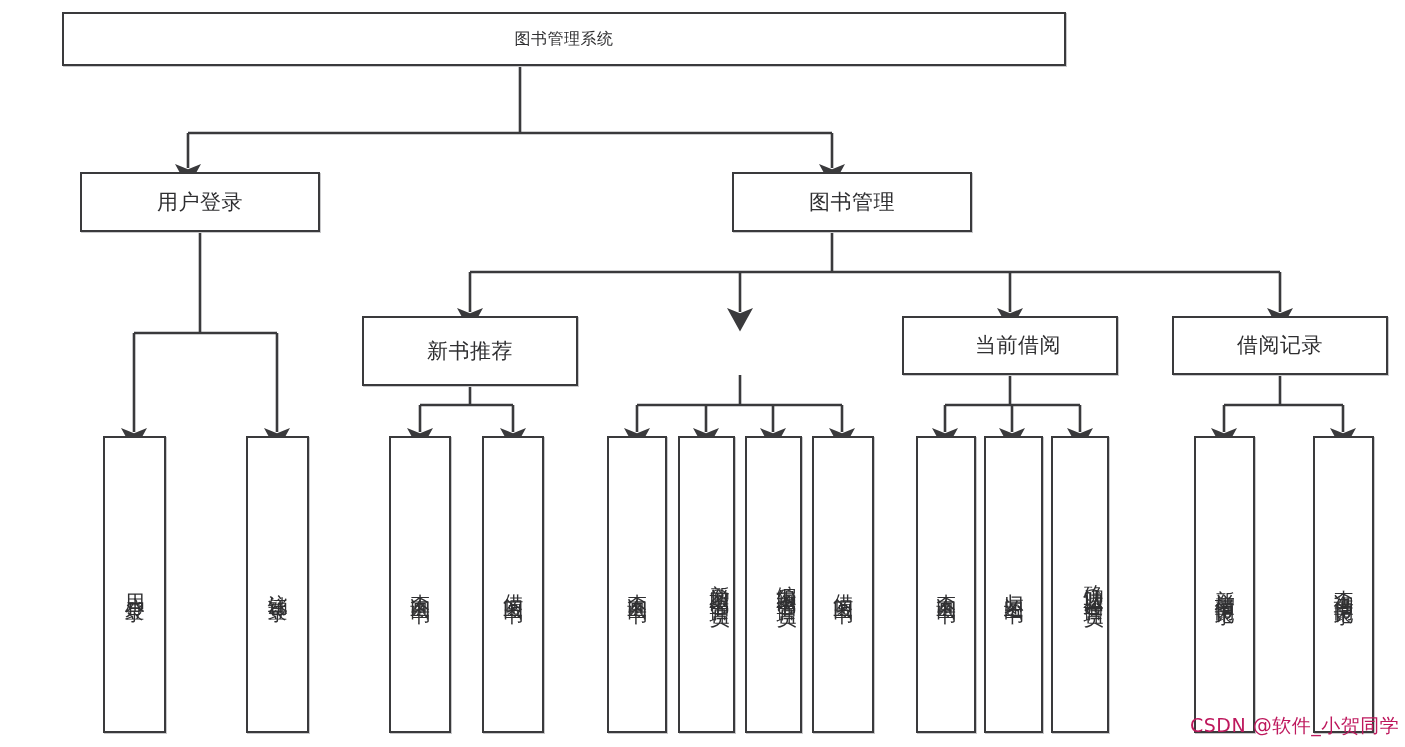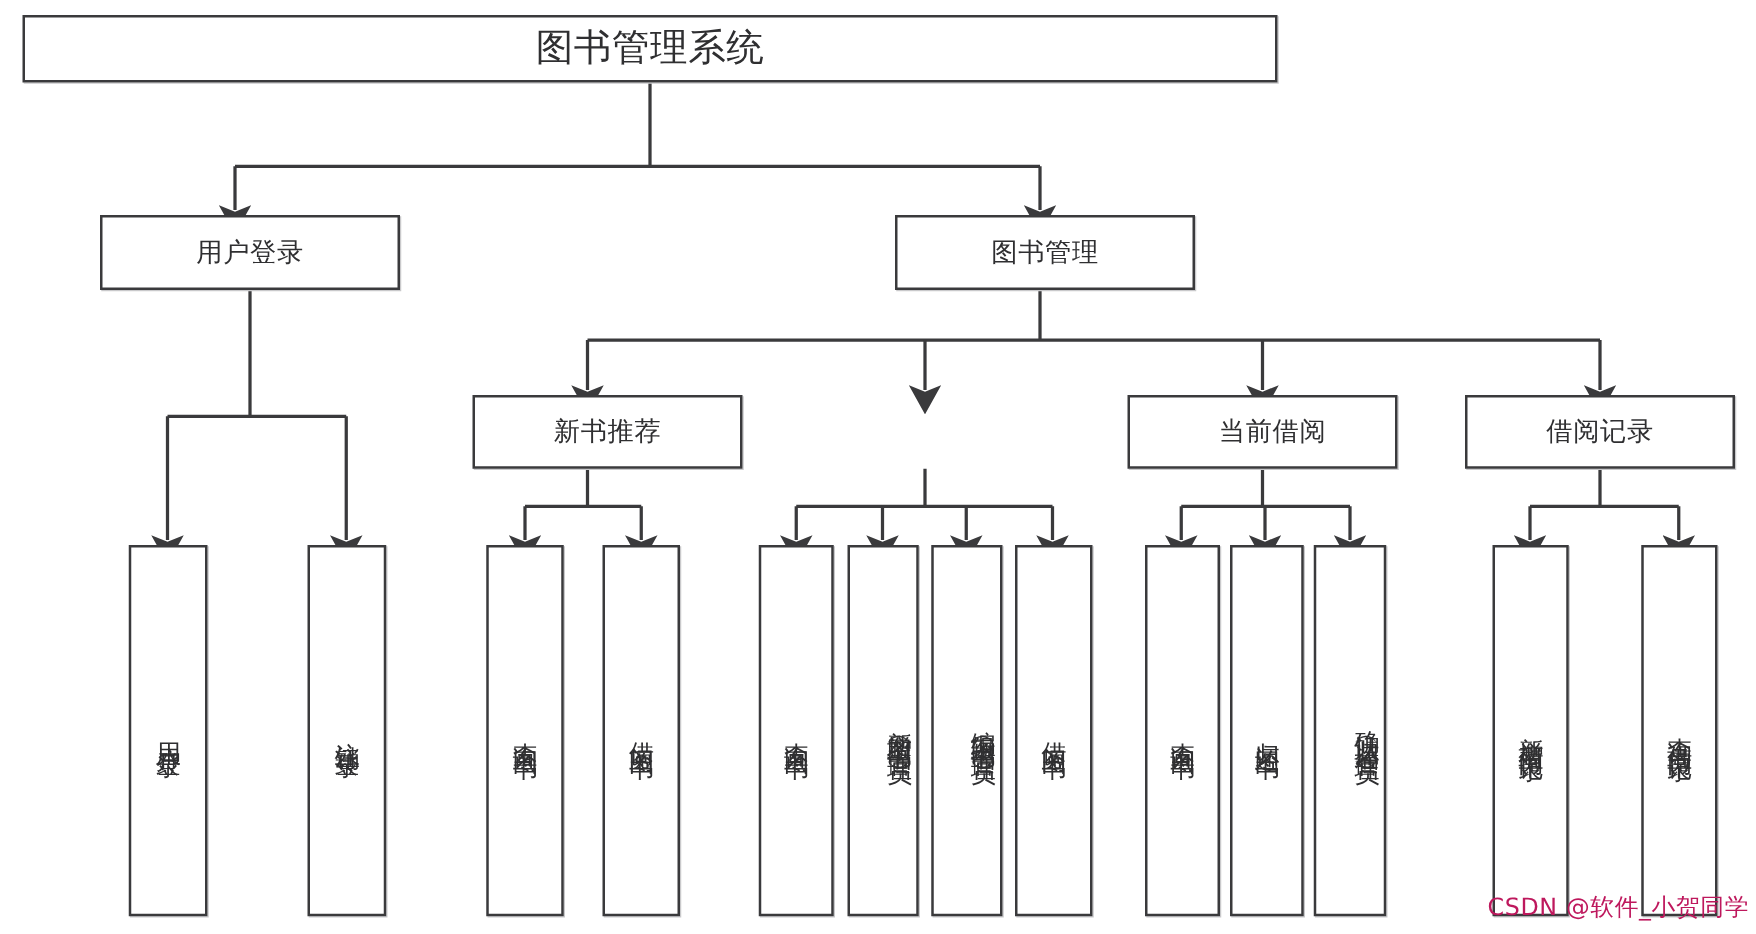--- a/index.html
+++ b/index.html
@@ -37,21 +37,22 @@
     justify-content: center;
     color: #2f2f31;
     line-height: 1.18;
   }
   .node.horiz {
     writing-mode: horizontal-tb;
     font-size: 21px;
     letter-spacing: 0.5px;
   }
   .node.root {
-    font-size: 30px;
+    font-size: 16px;
+    margin-left: 44px;
   }
   .node.vert {
     writing-mode: vertical-rl;
     text-orientation: upright;
     font-size: 20px;
     letter-spacing: 3.5px;
     padding: 6px 2px;
     align-items: flex-start;
     justify-content: center;
   }
@@ -127,25 +128,25 @@
     </g>
   </svg>
 
   <div class="node horiz root" style="left:18px; top:12px; width:1004px; height:54px;">
     <span class="node-label">图书管理系统</span>
   </div>
 
   <div class="node horiz" style="left:80px; top:172px; width:240px; height:60px;">
     <span class="node-label">用户登录</span>
   </div>
-  <div class="node horiz" style="left:716px; top:172px; width:240px; height:60px;">
+  <div class="node horiz" style="left:732px; top:172px; width:240px; height:60px;">
     <span class="node-label">图书管理</span>
   </div>
 
-  <div class="node horiz" style="left:378px; top:316px; width:216px; height:59px;">
+  <div class="node horiz" style="left:362px; top:316px; width:216px; height:70px;">
     <span class="node-label">新书推荐</span>
   </div>
   <div class="node horiz" style="left:902px; top:316px; width:216px; height:59px;padding-left:16px;">
     <span class="node-label">当前借阅</span>
   </div>
   <div class="node horiz" style="left:1172px; top:316px; width:216px; height:59px;text-align:right;">
     <span class="node-label">借阅记录</span>
   </div>
 
   <div class="node vert centered" style="left:103px; top:436px; width:63px; height:297px;">

